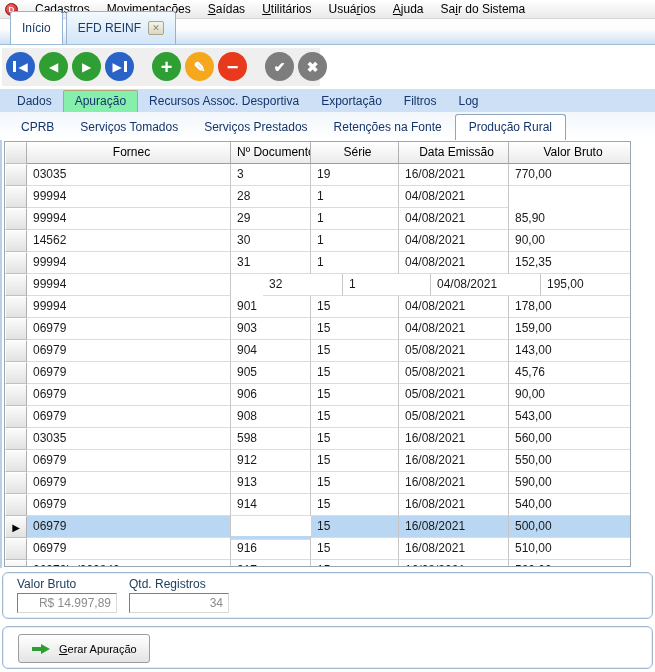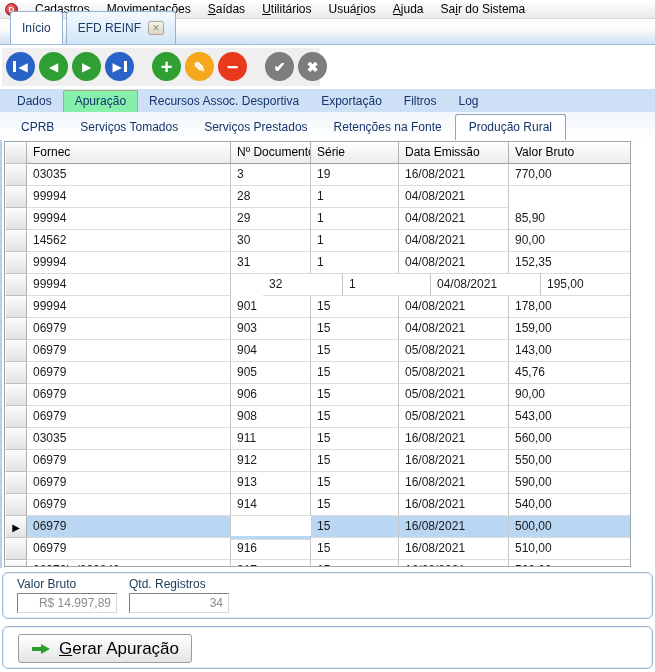--- a/index.html
+++ b/index.html
@@ -53,41 +53,41 @@
     border-radius:3px 3px 0 0; }
 
   
   .grid-zone { position:relative; height:428px; }
   .side-accent { position:absolute; left:0; top:0; width:3px; height:100%;
     background:#b8d0ea; border-right:1px solid #fff; }
   .grid { position:absolute; left:4px; top:1px; width:627px; height:426px;
     border:1px solid #9aa7b1; overflow:hidden; background:#fff; }
   .grow { display:flex; height:22px; }
   .grow.header .gcell { background:linear-gradient(#ffffff,#ebebeb);
-    border-right:1px solid #b2b2b2; border-bottom:1px solid #9e9e9e; color:#000; }
+    border-right:1px solid #b2b2b2; border-bottom:1px solid #9e9e9e; color:#000;text-align:center; }
   .gcell { flex:0 0 auto; padding:3px 0 0 6px; border-right:1px solid #c6c6c6;
     border-bottom:1px solid #dcdcdc; white-space:nowrap; overflow:hidden; }
   .gind { flex:0 0 22px; padding:0; background:linear-gradient(#fbfbfb,#e2e2e2);
     border:1px solid #fff; border-right:1px solid #aeaeae; border-bottom:1px solid #c0c0c0;
     display:flex; align-items:center; justify-content:center; font-size:10px; color:#000; }
   .grow.selected .gcell { background:#b9d7f2; }
 
   
   .panel { margin:0 2px; border:1px solid #9fb8d0; border-radius:6px; background:#fff;
     box-shadow:inset 0 0 0 1px #e4eef8; }
   .panel1 { margin-top:4px; height:47px; padding:4px 0 0 14px; display:flex; gap:12px; }
   .fgroup { display:flex; flex-direction:column; }
   .flabel { color:#20405e; margin-bottom:2px; }
   .fld { width:100px; height:20px; background:#fff; color:#8c8c8c; text-align:right;
     border:1px solid; border-color:#7f7f7f #d9d9d9 #d9d9d9 #7f7f7f; padding:0 5px;
     font-family:"Liberation Sans", sans-serif; font-size:12px; }
   .panel2 { margin-top:7px; height:43px; padding:7px 0 0 15px; }
   .gbtn { height:29px; padding:0 12px; display:inline-flex; align-items:center; gap:8px;
     border:1px solid #9c9c9c; border-radius:3px; background:linear-gradient(#ffffff,#e4e4e4);
-    font-family:"Liberation Sans", sans-serif; font-size:17px; color:#000; cursor:default; }
+    font-family:"Liberation Sans", sans-serif; font-size:11px; color:#000; cursor:default; }
 </style>
 </head>
 <body>
 
 <div class="menubar">
   <span class="app-icon">D</span>
   <span style="display:flex;gap:17px;">
       <span class="menu-item"><u>C</u>adastros</span>
       <span class="menu-item"><u>M</u>ovimentações</span>
       <span class="menu-item"><u>S</u>aídas</span>
@@ -262,21 +262,21 @@
         <div class="gind"></div>
         <div class="gcell" style="flex-basis: 204px;">06979</div>
         <div class="gcell" style="flex-basis: 80px;">908</div>
         <div class="gcell" style="flex-basis: 88px;">15</div>
         <div class="gcell" style="flex-basis: 110px;">05/08/2021</div>
         <div class="gcell" style="flex-basis: 123px;">543,00</div>
       </div>
       <div class="grow">
         <div class="gind"></div>
         <div class="gcell" style="flex-basis: 204px;">03035</div>
-        <div class="gcell" style="flex-basis: 80px;">911</div>
+        <div class="gcell" style="flex-basis: 80px;">598</div>
         <div class="gcell" style="flex-basis: 88px;">15</div>
         <div class="gcell" style="flex-basis: 110px;">16/08/2021</div>
         <div class="gcell" style="flex-basis: 123px;">560,00</div>
       </div>
       <div class="grow">
         <div class="gind"></div>
         <div class="gcell" style="flex-basis: 204px;">06979</div>
         <div class="gcell" style="flex-basis: 80px;">912</div>
         <div class="gcell" style="flex-basis: 88px;">15</div>
         <div class="gcell" style="flex-basis: 110px;">16/08/2021</div>

